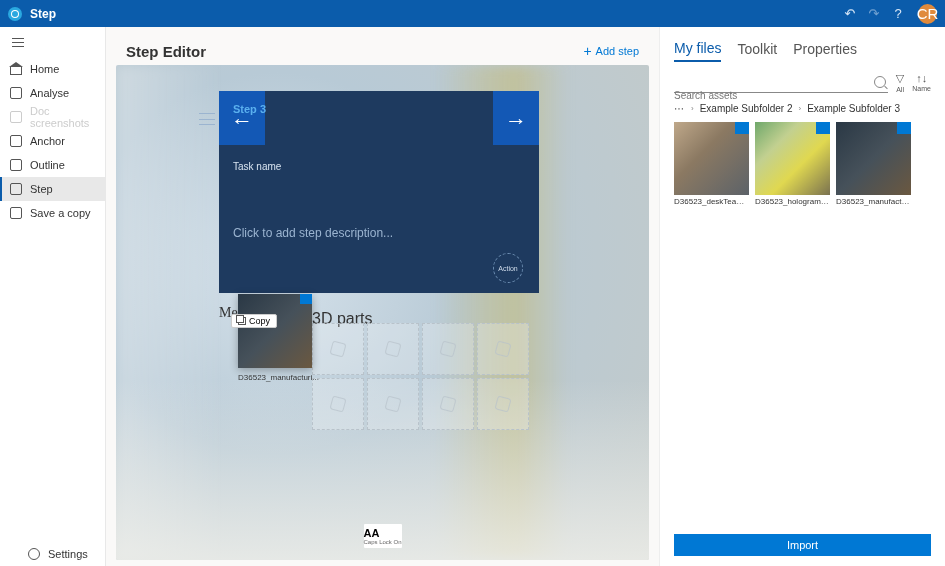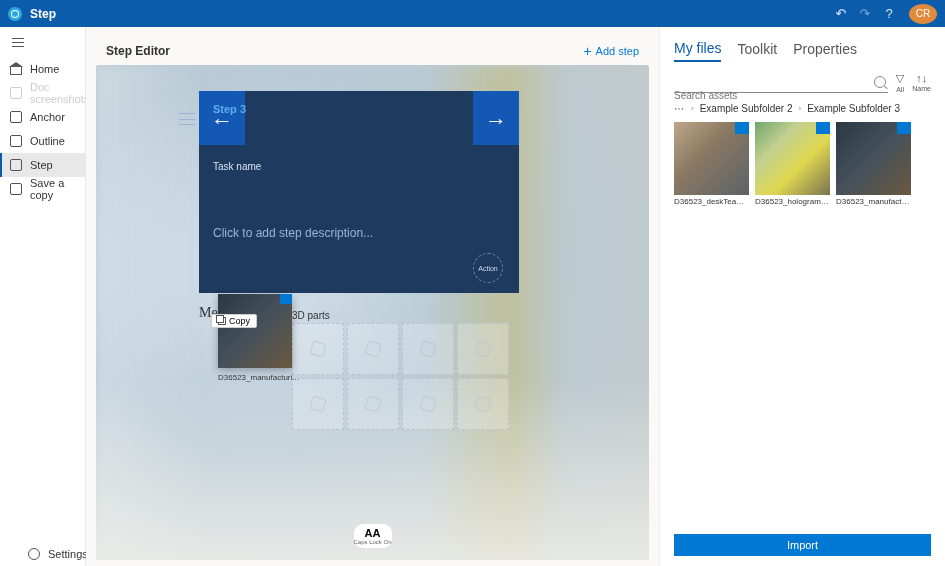--- a/index.html
+++ b/index.html
@@ -4,43 +4,43 @@
 <style>
 * { margin: 0; padding: 0; box-sizing: border-box; font-family: "Segoe UI", sans-serif; }
 body { width: 945px; height: 566px; overflow: hidden; background: #fff; }
 
 .topbar { height: 27px; background: #0b5cab; display: flex; align-items: center; color: #fff; }
 .topbar .logo { width: 14px; height: 14px; margin: 0 8px; background: #2aa8e0; border-radius: 50%; position: relative; }
 .topbar .logo::after { content: ""; position: absolute; inset: 3px; background: #2aa8e0; border-radius: 50%; box-shadow: 0 0 0 1px #fff inset; }
 .topbar .title { font-size: 12px; font-weight: 600; }
 .topbar .spacer { flex: 1; }
 .topbar .ticon { width: 24px; text-align: center; font-size: 13px; color: #d6e6f7; cursor: pointer; }
-.topbar .avatar { width: 28px; height: 20px; border-radius: 50%; background: #e08a3c; color: #fff; font-size: 10px; display: flex; align-items: center; justify-content: center; margin: 0 8px; }
+.topbar .avatar { width: 19px; height: 20px; border-radius: 50%; background: #e08a3c; color: #fff; font-size: 15px; display: flex; align-items: center; justify-content: center; margin: 0 8px; }
 
 .app { display: flex; height: 539px; }
 
-.sidebar { width: 86px; border-right: 1px solid #e8e8e8; display: flex; flex-direction: column; background: #fff; }
+.sidebar { width: 106px; border-right: 1px solid #e8e8e8; display: flex; flex-direction: column; background: #fff; }
 .sidebar .hamburger { height: 30px; display: flex; align-items: center; padding-left: 12px; }
 .sidebar .hamburger .hl { width: 12px; height: 1px; background: #555; box-shadow: 0 4px 0 #555, 0 -4px 0 #555; }
 .sidebar .item { display: flex; align-items: center; height: 24px; padding-left: 10px; font-size: 11px; color: #333; cursor: pointer; gap: 8px; }
 .sidebar .item.disabled { color: #ccc; }
 .sidebar .item.active { background: #e8e8e8; border-left: 2px solid #0b5cab; padding-left: 8px; }
 .sidebar .micon { width: 12px; height: 12px; border: 1px solid currentColor; border-radius: 2px; flex-shrink: 0; }
 .sidebar .micon.home { border: none; position: relative; }
 .sidebar .micon.home::before { content: ""; position: absolute; inset: 0; border: 1px solid #555; border-top: none; top: 4px; }
 .sidebar .micon.home::after { content: ""; position: absolute; left: -1px; top: -1px; width: 0; height: 0; border: 7px solid transparent; border-bottom: 5px solid #555; border-top: none; }
 .sidebar .micon.plain { border-color: #555; }
 .sidebar .settings { margin-top: auto; padding-left: 28px; }
 .sidebar .micon.gear { border: none; border-radius: 50%; border: 1px solid #555; position: relative; }
 
 .main { flex: 1; display: flex; background: #faf9f8; min-width: 0; }
 
 .editor-col { flex: 1; padding: 10px; min-width: 0; }
 .editor-head { display: flex; align-items: center; height: 28px; padding: 0 10px; }
-.editor-head .et { font-size: 12px; font-weight: 600; color: #333; }
+.editor-head .et { font-size: 15px; font-weight: 600; color: #333; }
 .editor-head .spacer { flex: 1; }
 .editor-head .add { color: #0078d4; font-size: 11px; display: flex; align-items: center; gap: 4px; cursor: pointer; }
 .editor-head .plus { font-size: 14px; }
 
 .canvas { height: 495px; background: radial-gradient(circle at 30% 40%, #d6e2eb 0%, #b8cad6 40%, #c3cac9 100%); border-radius: 2px; position: relative; overflow: hidden; }
 .canvas::before { content: ""; position: absolute; inset: 0; background:
   linear-gradient(90deg, rgba(255,255,255,0.3) 0%, transparent 20%, transparent 60%, rgba(200,180,80,0.3) 70%, rgba(200,180,80,0.4) 75%, transparent 85%);
   filter: blur(6px); }
 .canvas::after { content: ""; position: absolute; left: 0; right: 0; bottom: 0; height: 180px; background: linear-gradient(180deg, transparent, rgba(240,240,235,0.8)); }
 
@@ -59,27 +59,27 @@
 
 .drop { position: absolute; left: 103px; top: 240px; z-index: 3; }
 .drop .lbl { font-size: 14px; color: #333; margin-bottom: 5px; font-family: Liberation Serif, serif; }
 .drag-img { position: absolute; left: 122px; top: 229px; width: 74px; height: 74px; background: linear-gradient(135deg, #2a3845, #46515a); z-index: 4; box-shadow: 0 2px 8px rgba(0,0,0,0.3); }
 .drag-img .tag { position: absolute; right: 0; top: 0; width: 12px; height: 10px; background: #0078d4; }
 .drag-img .cap { position: absolute; left: 0; right: 0; bottom: -14px; font-size: 8px; text-align: center; color: #333; }
 .copy-tip { position: absolute; left: 115px; top: 249px; background: #fff; border: 1px solid #ccc; padding: 1px 6px; font-size: 9px; border-radius: 2px; z-index: 5; display: flex; align-items: center; gap: 3px; }
 .copy-tip .ci { width: 8px; height: 8px; border: 1px solid #555; position: relative; }
 .copy-tip .ci::after { content: ""; position: absolute; inset: -3px 1px 1px -3px; border: 1px solid #555; background: #fff; }
 
-.section-lbl { position: absolute; left: 196px; top: 245px; font-size: 10px; color: #333; z-index: 3; }
+.section-lbl { position: absolute; left: 196px; top: 245px; font-size: 16px; color: #333; z-index: 3; }
 
 .grid { position: absolute; left: 196px; top: 258px; display: grid; grid-template-columns: repeat(4, 52px); grid-template-rows: repeat(2, 52px); gap: 3px; z-index: 3; }
 .grid .cell { border: 1px dashed #b8c2ca; background: rgba(255,255,255,0.25); display: flex; align-items: center; justify-content: center; }
 .grid .cell .cico { width: 14px; height: 14px; border: 1px solid #b8c2ca; border-radius: 3px; transform: rotate(15deg); opacity: 0.7; }
 
-.caps { position: absolute; left: 50%; bottom: 12px; transform: translateX(-50%); background: #fff; border-radius: 9px; padding: 3px 0; text-align: center; z-index: 3; }
+.caps { position: absolute; left: 50%; bottom: 12px; transform: translateX(-50%); background: #fff; border-radius: 1px; padding: 3px 0; z-index: 3; }
 .caps .aa { font-size: 11px; font-weight: bold; }
 .caps .co { font-size: 6px; color: #666; }
 
 .panel { width: 286px; padding: 10px 14px; background: #fff; border-left: 1px solid #eee; display: flex; flex-direction: column; justify-content: center; }
 .ptabs { display: flex; gap: 16px; height: 28px; align-items: center; }
 .ptabs .t { font-size: 14px; color: #555; cursor: pointer; padding-bottom: 4px; }
 .ptabs .t.active { color: #0b5cab; border-bottom: 2px solid #0b5cab; font-weight: 400; }
 
 .srow { display: flex; align-items: center; margin-top: 6px; gap: 8px; }
 .search { flex: 1; border-bottom: 1px solid #888; display: flex; align-items: center; height: 22px; }
@@ -120,20 +120,24 @@
 </div>
 
 <div class="app">
   <div class="sidebar">
     <div class="hamburger">
         <div class="hl"></div>
       </div>
     <div class="item">
         <div class="micon home"></div>
         <span>Home</span>
+      </div>
+    <div class="item">
+        <div class="micon plain"></div>
+        <span>Analyse</span>
       </div>
     <div class="item disabled">
         <div class="micon"></div>
         <span>Doc screenshots</span>
       </div>
     <div class="item">
         <div class="micon plain"></div>
         <span>Anchor</span>
       </div>
     <div class="item">

